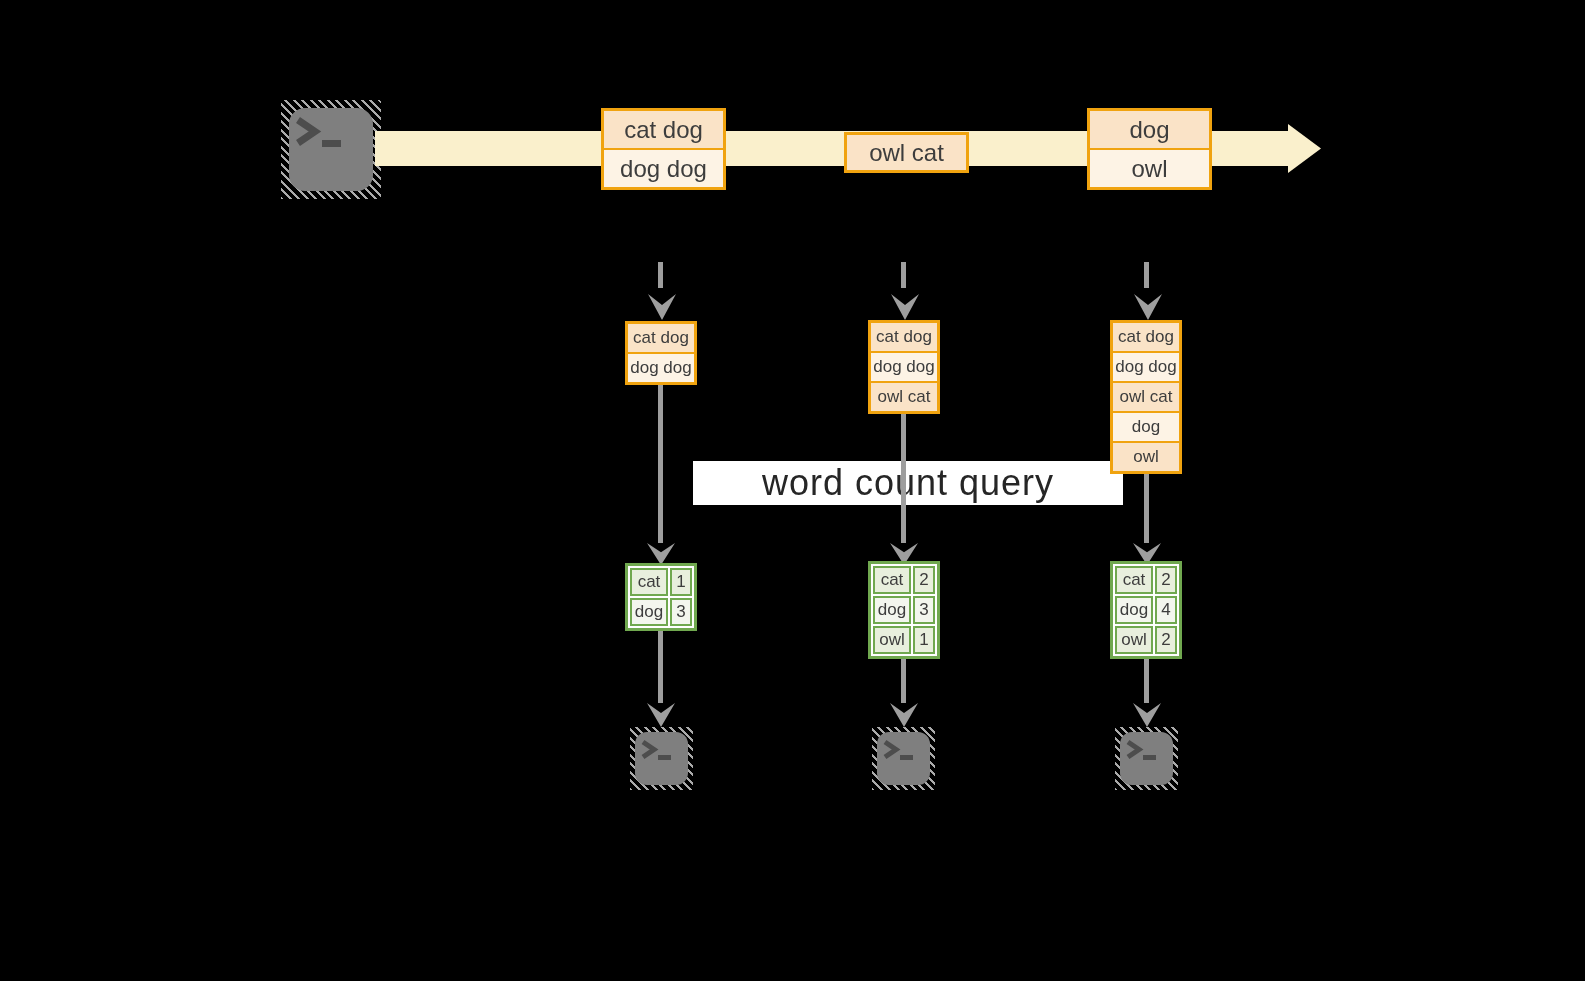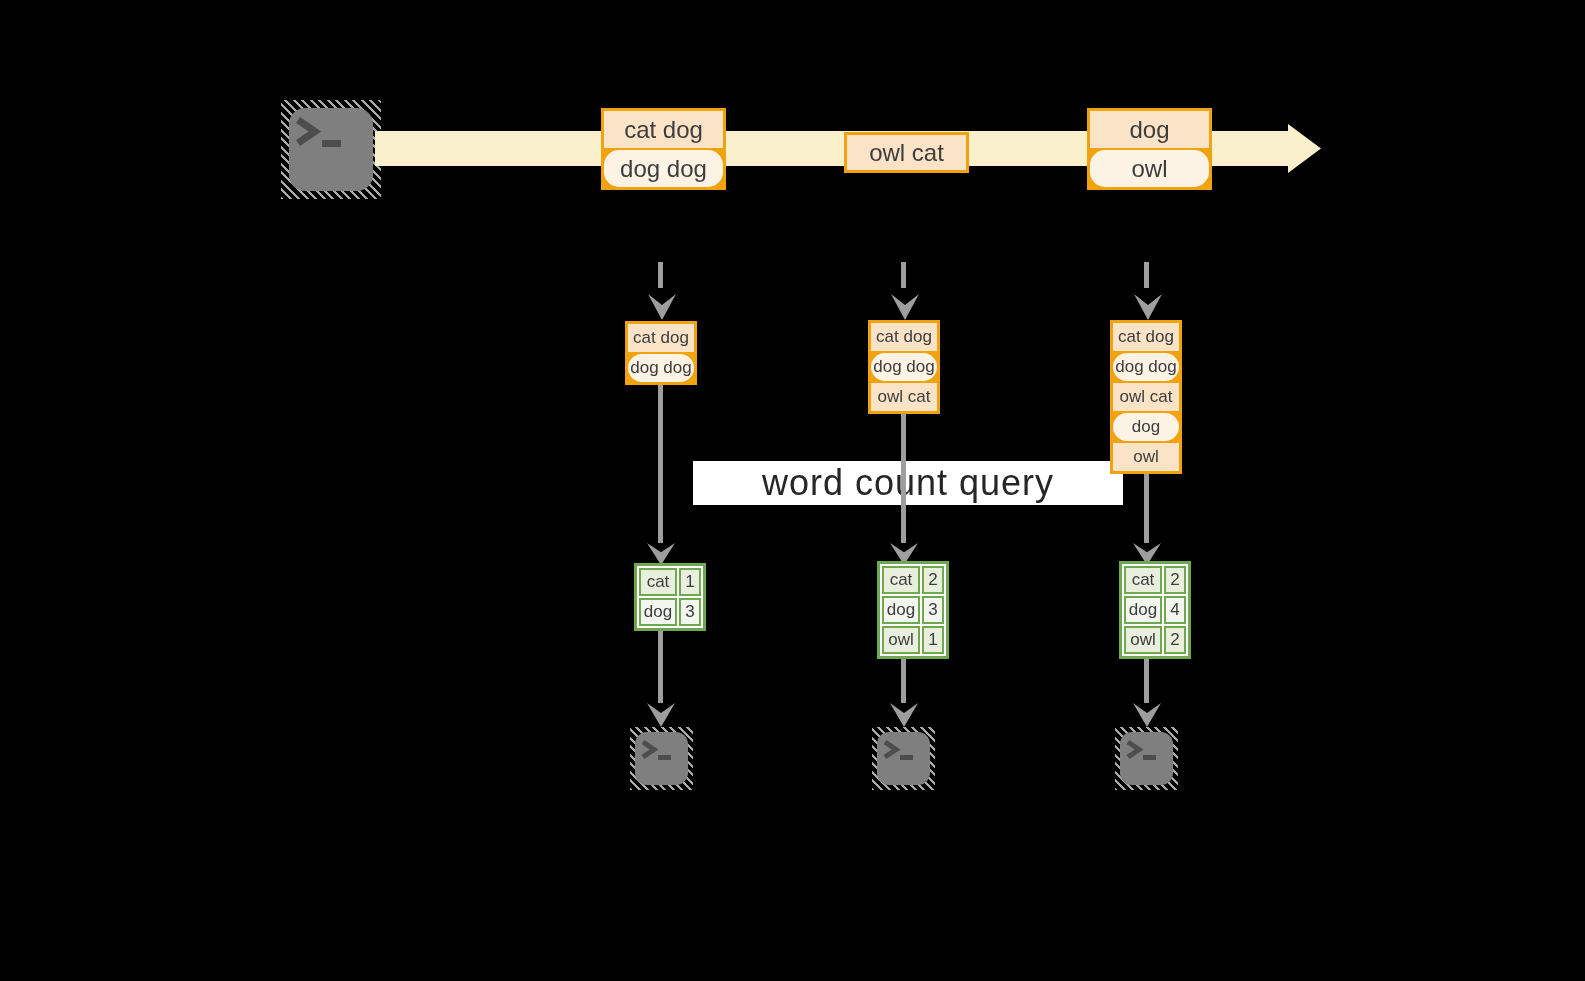--- a/index.html
+++ b/index.html
@@ -32,37 +32,37 @@
   
   .shaft{position:absolute;left:375px;top:131px;width:913px;height:35px;background:var(--yellow);}
   .shaft-head{position:absolute;left:1288px;top:124px;width:33px;height:49px;background:var(--yellow);
     clip-path:polygon(0 0,100% 50%,0 100%);}
   .stream-box{position:absolute;width:119px;border:3px solid var(--golden);background:var(--golden);
     display:flex;flex-direction:column;gap:2px;box-sizing:content-box;}
   .stream-box .cell{height:37px;display:flex;align-items:center;justify-content:center;
     font-size:24px;color:var(--ink);}
   .stream-box .cell:only-child{height:35px;}
   .peach{background:var(--peach);}
-  .cream{background:var(--cream);border-radius:15px;}
+  .cream{background:var(--cream);}
   
   .state-box{position:absolute;width:66px;border:3px solid var(--golden);background:var(--golden);
     display:flex;flex-direction:column;gap:2px;}
   .state-box .cell{height:28px;display:flex;align-items:center;justify-content:center;
     font-size:17px;color:var(--ink);white-space:nowrap;}
   
   .vline{position:absolute;width:5px;background:var(--arrow-gray);z-index:2;}
   .vhead{position:absolute;width:28px;background:var(--arrow-gray);z-index:2;
     clip-path:polygon(0 0,50% 42%,100% 0,50% 100%);}
   
   .band{position:absolute;left:693px;top:461px;width:430px;height:44px;background:#fff;z-index:1;
     display:flex;align-items:center;justify-content:center;}
   .band span{font-size:36px;font-weight:300;color:var(--query-ink);letter-spacing:1px;}
   
   .count-table{position:absolute;width:72px;box-sizing:border-box;border:3px solid var(--green);
-    background:#fff;padding:2px;display:grid;grid-template-columns:38px 22px;gap:2px;z-index:3;margin-left:9px;}
+    background:#fff;padding:2px;display:grid;grid-template-columns:38px 22px;gap:2px;z-index:3;}
   .count-table .wcell{height:28px;box-sizing:border-box;border:2px solid var(--green);
     display:flex;align-items:center;justify-content:center;font-size:17px;color:var(--ink);}
   .z3{z-index:3;}
 </style>
 </head>
 <body>
 
 <div class="canvas">
 
   <div class="term big">

